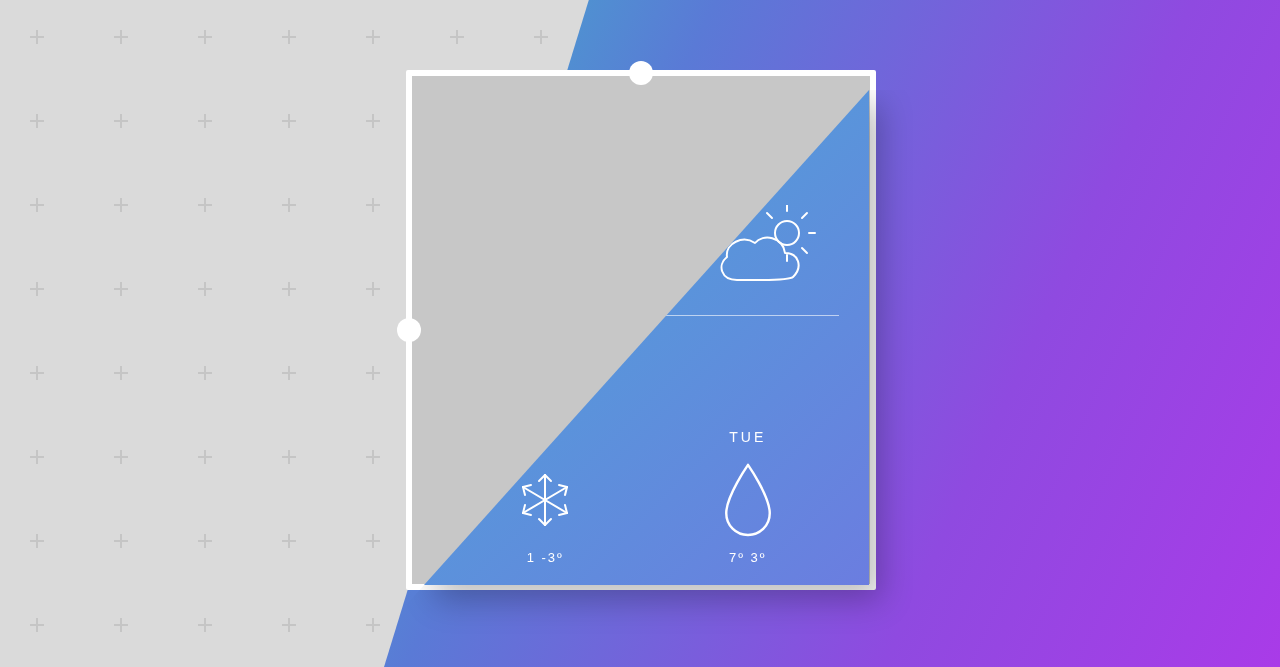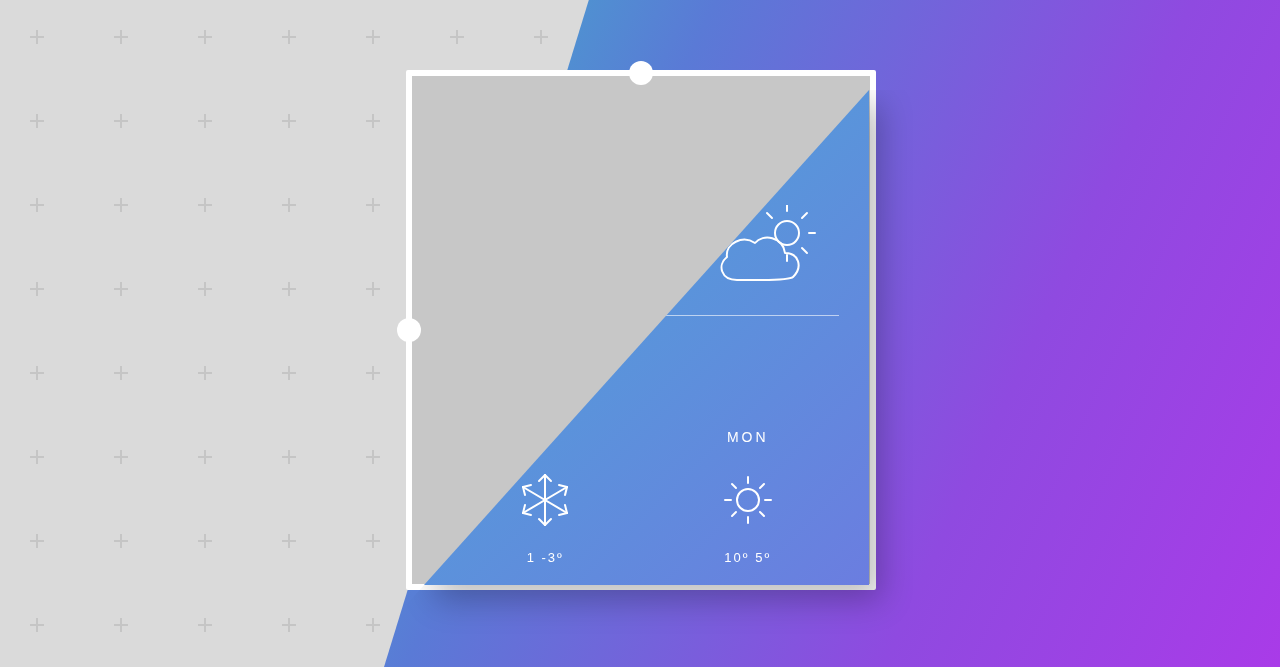--- a/index.html
+++ b/index.html
@@ -314,30 +314,22 @@
           <line x1="51" y1="16" x2="7" y2="42"></line>
           <line x1="51" y1="16" x2="43" y2="14"></line>
             <line x1="51" y1="16" x2="49" y2="24"></line>
           <line x1="7" y1="42" x2="15" y2="44"></line>
             <line x1="7" y1="42" x2="9" y2="34"></line>
         </svg>
       </div>
       <div class="temps">1 -3º</div>
     </div>
     <div class="forecast-col">
-      <div class="day-label">MON</div>
+      <div class="day-label">TUE</div>
       <div class="fc-icon">
-        <svg viewBox="0 0 58 58">
-          <circle cx="29" cy="29" r="11"></circle>
-          <line x1="29" y1="6" x2="29" y2="12"></line>
-          <line x1="29" y1="46" x2="29" y2="52"></line>
-          <line x1="6" y1="29" x2="12" y2="29"></line>
-          <line x1="46" y1="29" x2="52" y2="29"></line>
-          <line x1="13" y1="13" x2="17" y2="17"></line>
-          <line x1="41" y1="41" x2="45" y2="45"></line>
-          <line x1="13" y1="45" x2="17" y2="41"></line>
-          <line x1="41" y1="17" x2="45" y2="13"></line>
+        <svg viewBox="0 0 48 66">
+          <path d="M 24 4 C 24 4 6 30 6 44 C 6 54 14 62 24 62 C 34 62 42 54 42 44 C 42 30 24 4 24 4 Z"></path>
         </svg>
       </div>
-      <div class="temps">10º 5º</div>
+      <div class="temps">7º 3º</div>
     </div>
   </div>
 </div>
 
 </body></html>

